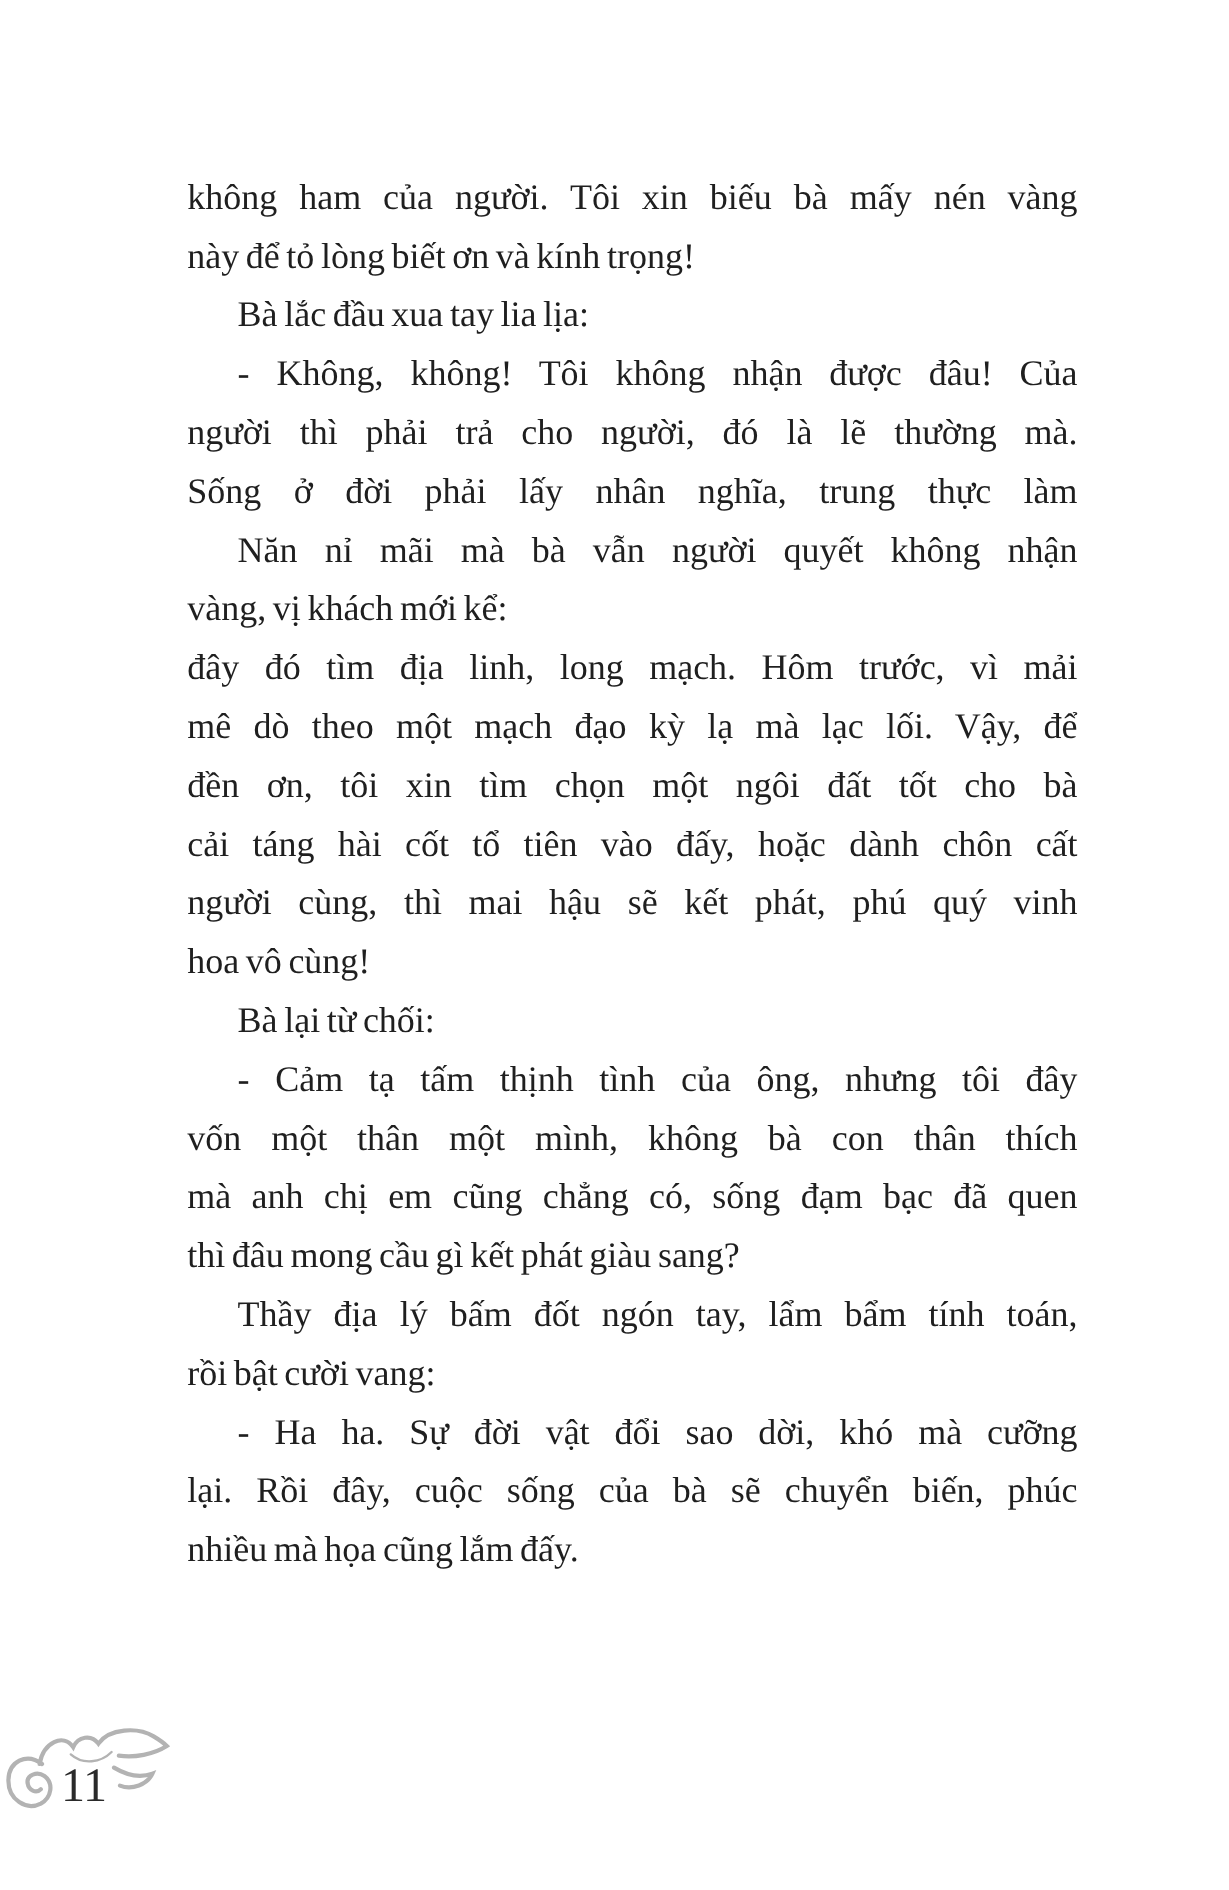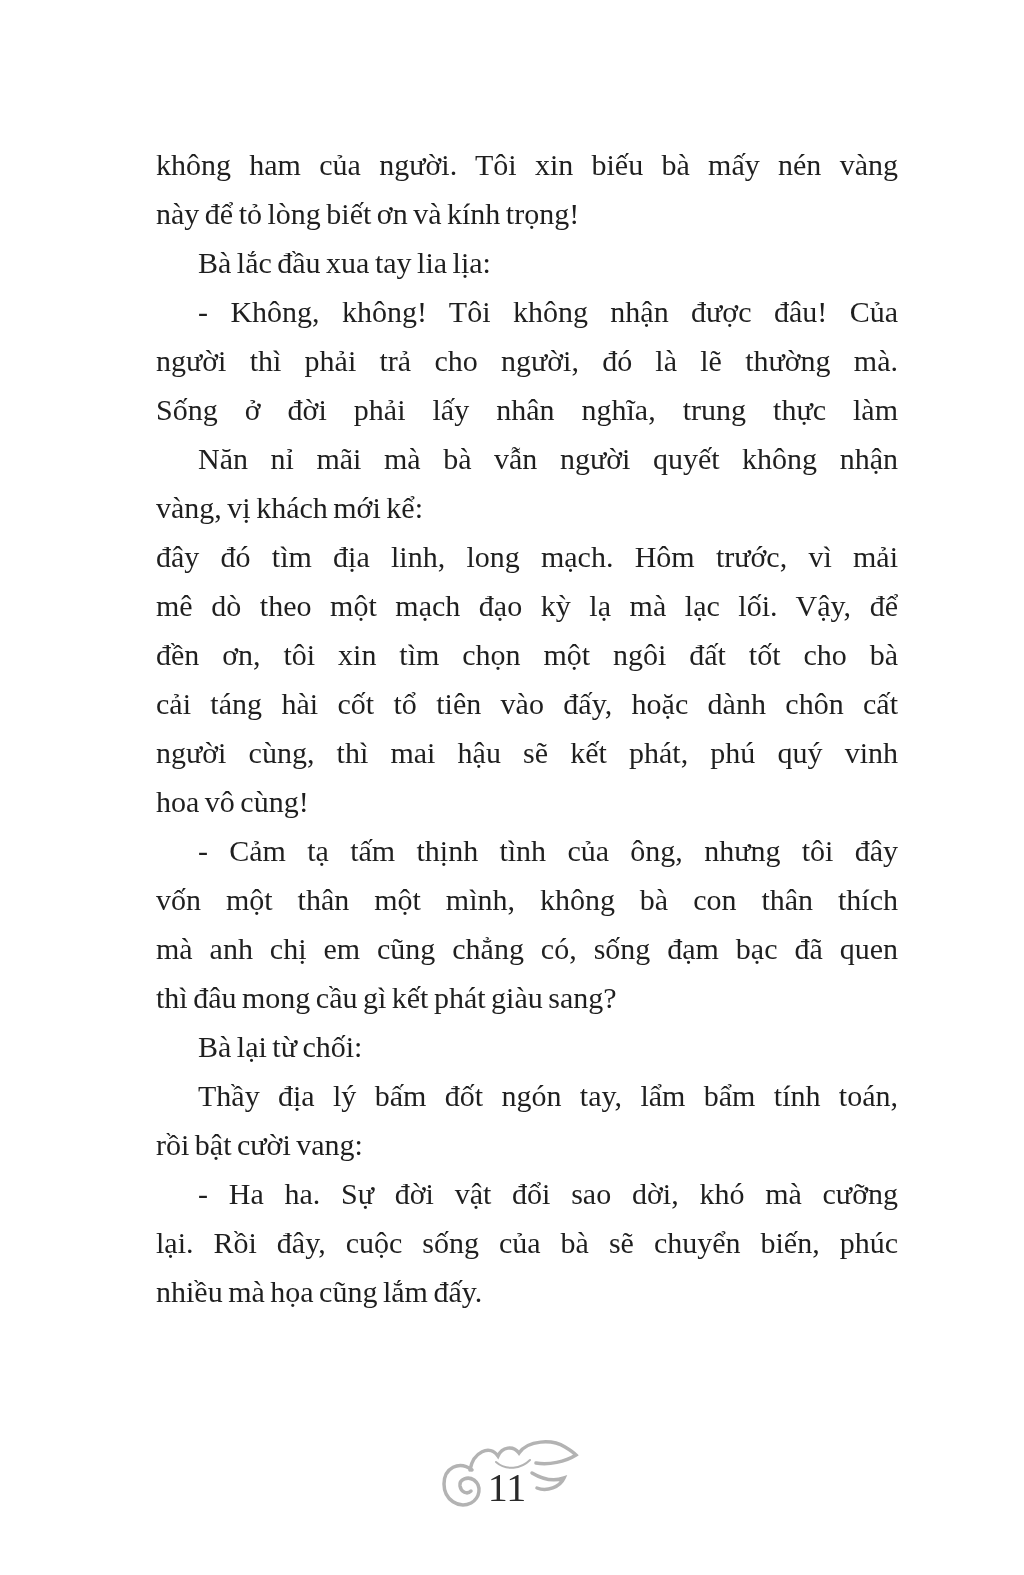--- a/index.html
+++ b/index.html
@@ -36,21 +36,20 @@
     white-space: normal;
   }
   .line.last { text-align-last: left; }
   .para.indent .line.first { text-indent: 42px; }
   .footer {
     position: absolute;
     top: 1432px;
     left: 0;
     width: 1024px;
     display: flex;
-    justify-content: center;
     text-decoration: underline;
   }
   .orn-wrap {
     position: relative;
     width: 150px;
     height: 86px;
     transform: translateX(-5px);
   }
   .orn-wrap svg {
     position: absolute;
@@ -91,27 +90,27 @@
       </div>
       <div class="para indent">
         <div class="line">đây đó tìm địa linh, long mạch. Hôm trước, vì mải</div>
         <div class="line">mê dò theo một mạch đạo kỳ lạ mà lạc lối. Vậy, để</div>
         <div class="line">đền ơn, tôi xin tìm chọn một ngôi đất tốt cho bà</div>
         <div class="line">cải táng hài cốt tổ tiên vào đấy, hoặc dành chôn cất</div>
         <div class="line">người cùng, thì mai hậu sẽ kết phát, phú quý vinh</div>
         <div class="line last">hoa vô cùng!</div>
       </div>
       <div class="para indent">
+        <div class="line first last">Bà lại từ chối:</div>
+      </div>
+      <div class="para indent">
         <div class="line first">- Cảm tạ tấm thịnh tình của ông, nhưng tôi đây</div>
         <div class="line">vốn một thân một mình, không bà con thân thích</div>
         <div class="line">mà anh chị em cũng chẳng có, sống đạm bạc đã quen</div>
         <div class="line last">thì đâu mong cầu gì kết phát giàu sang?</div>
-      </div>
-      <div class="para indent">
-        <div class="line first last">Bà lại từ chối:</div>
       </div>
       <div class="para indent">
         <div class="line first">Thầy địa lý bấm đốt ngón tay, lẩm bẩm tính toán,</div>
         <div class="line last">rồi bật cười vang:</div>
       </div>
       <div class="para indent">
         <div class="line first">- Ha ha. Sự đời vật đổi sao dời, khó mà cưỡng</div>
         <div class="line">lại. Rồi đây, cuộc sống của bà sẽ chuyển biến, phúc</div>
         <div class="line last">nhiều mà họa cũng lắm đấy.</div>
       </div>

